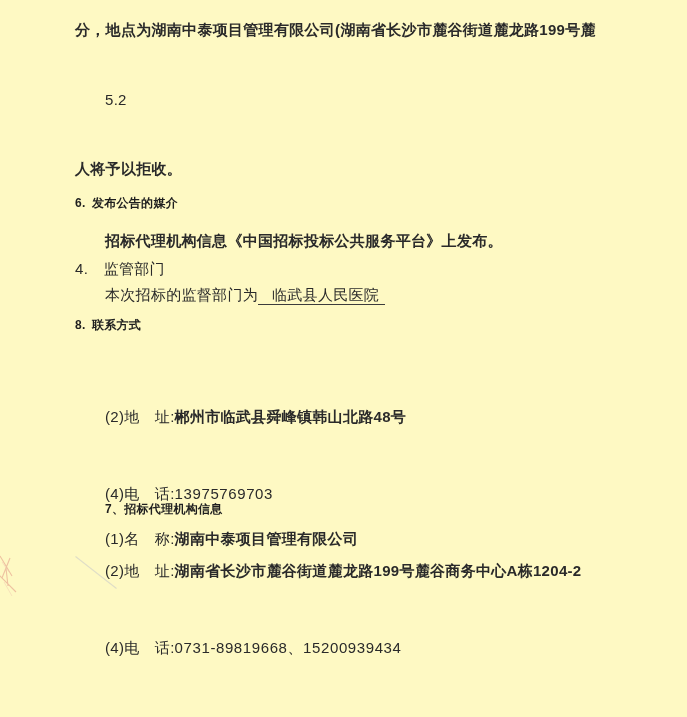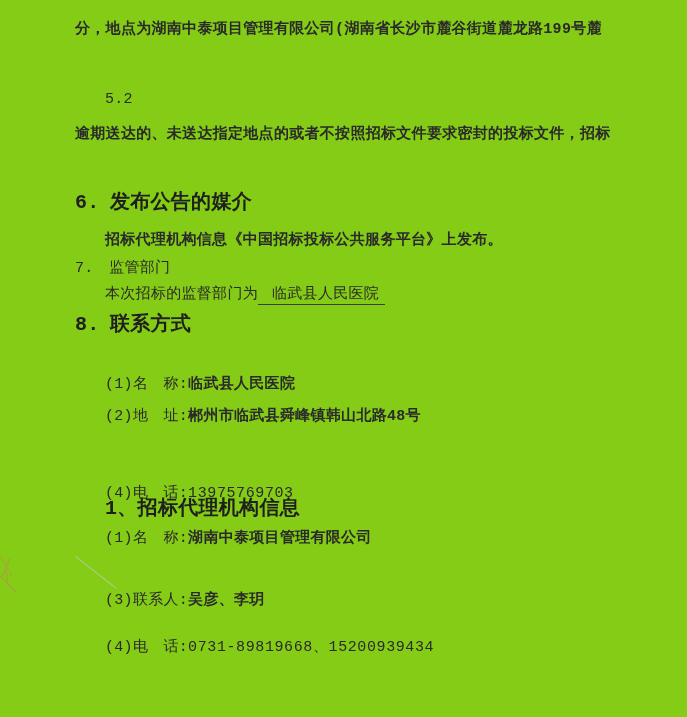--- a/index.html
+++ b/index.html
@@ -4,37 +4,37 @@
 <style>
   html, body {
     margin: 0;
     padding: 0;
     background: #ffffff;
   }
   .page {
     position: relative;
     width: 687px;
     height: 717px;
-    background: #84cc16;
+    background: #fef9c3;
     overflow: hidden;
-    font-family: Liberation Mono, monospace;
+    font-family: Liberation Sans, sans-serif;
     color: #2a2a2a;
   }
   .line {
     position: absolute;
     left: 75px;
     white-space: nowrap;
     font-size: 15px;
     line-height: 20px;
     letter-spacing: 0.3px;
     font-weight: 600;
   }
   .indent { left: 105px; }
   .h {
-    font-size: 20px;
+    font-size: 12px;
     font-weight: 700;
     color: #1f1f1f;
   }
   .light { font-weight: 400; }
   .label { font-weight: 500; }
   .val { font-weight: 700; }
   .num { font-weight: 400; letter-spacing: 0.6px; }
   .underlined {
     border-bottom: 1.4px solid #3c3c3c;
     padding: 0 6px 1px 14px;
@@ -63,50 +63,47 @@
 </style>
 </head>
 <body>
 
 <div class="page">
 
   <div class="line" style="top:20px">分，地点为湖南中泰项目管理有限公司(湖南省长沙市麓谷街道麓龙路199号麓</div>
 
   <div class="line indent light" style="top:90px">5.2</div>
 
-  <div class="line" style="top:125px">逾期送达的、未送达指定地点的或者不按照招标文件要求密封的投标文件，招标</div>
+  <div class="line" style="top:159px">人将予以拒收。</div>
 
   <div class="line h" style="top:193px">6. 发布公告的媒介</div>
   <div class="line indent" style="top:231px">招标代理机构信息《中国招标投标公共服务平台》上发布。</div>
 
-  <div class="line light" style="top:259px">7.  监管部门</div>
+  <div class="line light" style="top:259px">4.  监管部门</div>
   <div class="line indent light" style="top:285px">
     <span>本次招标的监督部门为</span><span class="underlined">临武县人民医院</span>
   </div>
 
   <div class="line h" style="top:315px">8. 联系方式</div>
 
 
-  <div class="line indent" style="top:375px">
-    <span class="label">(1)名　称:</span><span class="val">临武县人民医院</span>
-  </div>
   <div class="line indent" style="top:407px">
     <span class="label">(2)地　址:</span><span class="val">郴州市临武县舜峰镇韩山北路48号</span>
   </div>
   <div class="line indent" style="top:484px">
     <span class="label">(4)电　话:</span><span class="num">13975769703</span>
   </div>
 
-  <div class="line indent h" style="top:499px">1、招标代理机构信息</div>
+  <div class="line indent h" style="top:499px">7、招标代理机构信息</div>
 
   <div class="line indent" style="top:529px">
     <span class="label">(1)名　称:</span><span class="val">湖南中泰项目管理有限公司</span>
   </div>
-  <div class="line indent" style="top:591px">
-    <span class="label">(3)联系人:</span><span class="val">吴彦、李玥</span>
+  <div class="line indent" style="top:561px">
+    <span class="label">(2)地　址:</span><span class="val">湖南省长沙市麓谷街道麓龙路199号麓谷商务中心A栋1204-2</span>
   </div>
   <div class="line indent" style="top:638px">
     <span class="label">(4)电　话:</span><span class="num">0731-89819668、15200939434</span>
   </div>
 
   <svg class="red-smudge" viewBox="0 0 30 55">
     <path d="M4 8 L16 28 M14 10 L6 30 M2 26 L20 44 M10 20 L12 38" stroke="#d46a6a" stroke-width="1.1" fill="none" opacity="0.7"></path>
     <path d="M6 14 L13 24 M8 34 L16 48" stroke="#e0a0a0" stroke-width="0.8" fill="none" opacity="0.6"></path>
   </svg>
   <div class="scratch"></div>

